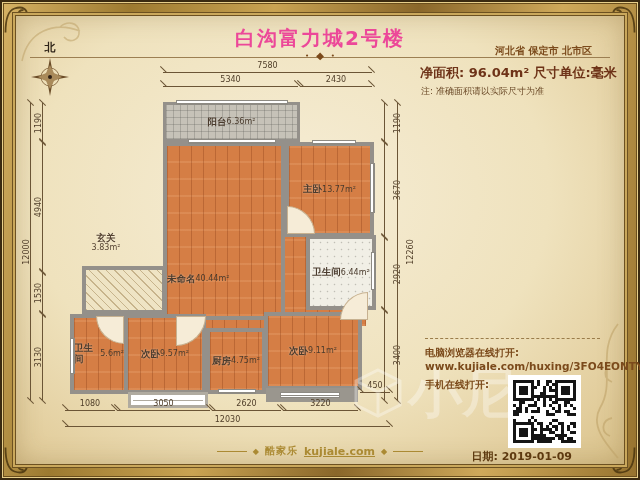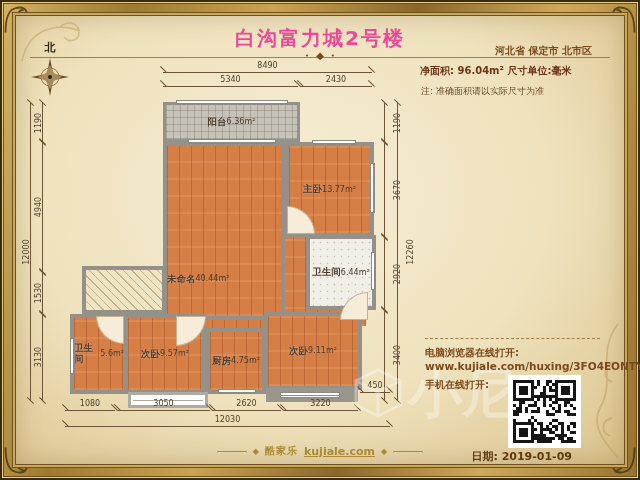--- a/index.html
+++ b/index.html
@@ -20,21 +20,21 @@
   
   .title{position:absolute;left:0;right:0;top:25px;text-align:center;
          font-size:20px;font-weight:bold;color:#ec4899;letter-spacing:2px;}
   .divider{position:absolute;left:30px;right:30px;top:57px;border-top:1px solid #9c7f52;}
   .divider-orn{position:absolute;left:288px;top:50px;width:64px;display:flex;
          align-items:center;justify-content:center;gap:7px;color:#7b4a1b;}
   .divider-orn .dot{font-size:7px;} .divider-orn .dia{font-size:10px;}
   .compass{position:absolute;left:28px;top:40px;width:44px;text-align:center;}
   .compass .north{font-size:11px;font-weight:bold;color:#2f2418;margin-bottom:2px;}
   .loc{position:absolute;right:48px;top:44px;font-size:10px;font-weight:bold;color:#7b4a1b;}
-  .area-line{position:absolute;left:420px;top:64px;font-size:10px;font-weight:bold;color:#6e3318;}
+  .area-line{position:absolute;left:420px;top:64px;font-size:13px;font-weight:bold;color:#6e3318;}
   .note-line{position:absolute;left:421px;top:85px;font-size:9px;color:#6b4a28;}
 
   
   .plan{position:absolute;inset:0;}
   .room{position:absolute;border:4px solid #94908a;box-sizing:border-box;}
   .patch{position:absolute;}
   .floor-wood,.patch.wood{background-color:#d57e45;
     background-image:repeating-linear-gradient(90deg, rgba(120,45,10,.28) 0 1px, transparent 1px 12px),
                      repeating-linear-gradient(0deg, rgba(255,205,160,.16) 0 2px, transparent 2px 17px);}
   .floor-tile-gray{background-color:#c6c2b8;
@@ -201,40 +201,44 @@
       </div>
     </div>
 
     <div class="room floor-wood" style="left:264px;top:312px;width:98px;height:78px;">
       <div class="room-label">
         <span class="room-name">次卧</span>
         <span class="room-area">9.11m²</span>
       </div>
     </div>
 
+    <div class="ext-label">
+      <div class="room-name">玄关</div>
+      <div class="room-area">3.83m²</div>
+    </div>
 
     <div class="bay" style="left:128px;top:392px;width:80px;height:16px;"></div>
     <div class="stoop" style="left:266px;top:388px;width:92px;height:14px;"></div>
 
     <div class="window" style="left:176px;top:100px;width:112px;height:5px;"></div>
     <div class="window" style="left:188px;top:139px;width:88px;height:5px;"></div>
     <div class="window" style="left:312px;top:140px;width:44px;height:5px;"></div>
     <div class="window win-v" style="left:370px;top:163px;width:5px;height:50px;"></div>
     <div class="window win-v" style="left:371px;top:252px;width:5px;height:38px;"></div>
     <div class="window win-v" style="left:70px;top:338px;width:5px;height:36px;"></div>
     <div class="window" style="left:218px;top:389px;width:38px;height:5px;"></div>
     <div class="window" style="left:280px;top:392px;width:60px;height:6px;"></div>
 
     <div class="door" style="left:96px;top:316px;width:28px;height:28px;border-radius:0 0 0 100%;"></div>
     <div class="door" style="left:176px;top:316px;width:30px;height:30px;border-radius:0 0 100% 0;"></div>
     <div class="door" style="left:340px;top:292px;width:28px;height:28px;border-radius:100% 0 0 0;"></div>
     <div class="door" style="left:287px;top:206px;width:28px;height:28px;border-radius:0 100% 0 0;"></div>
 
     <div class="dim-h" style="left:163px;top:72px;width:209px;">
-        <span>8490</span>
+        <span>7580</span>
       </div>
     <div class="dim-h" style="left:163px;top:86px;width:135px;">
         <span>5340</span>
       </div>
     <div class="dim-h" style="left:300px;top:86px;width:72px;">
         <span>2430</span>
       </div>
 
     <div class="dim-h" style="left:65px;top:410px;width:50px;">
         <span>1080</span>

